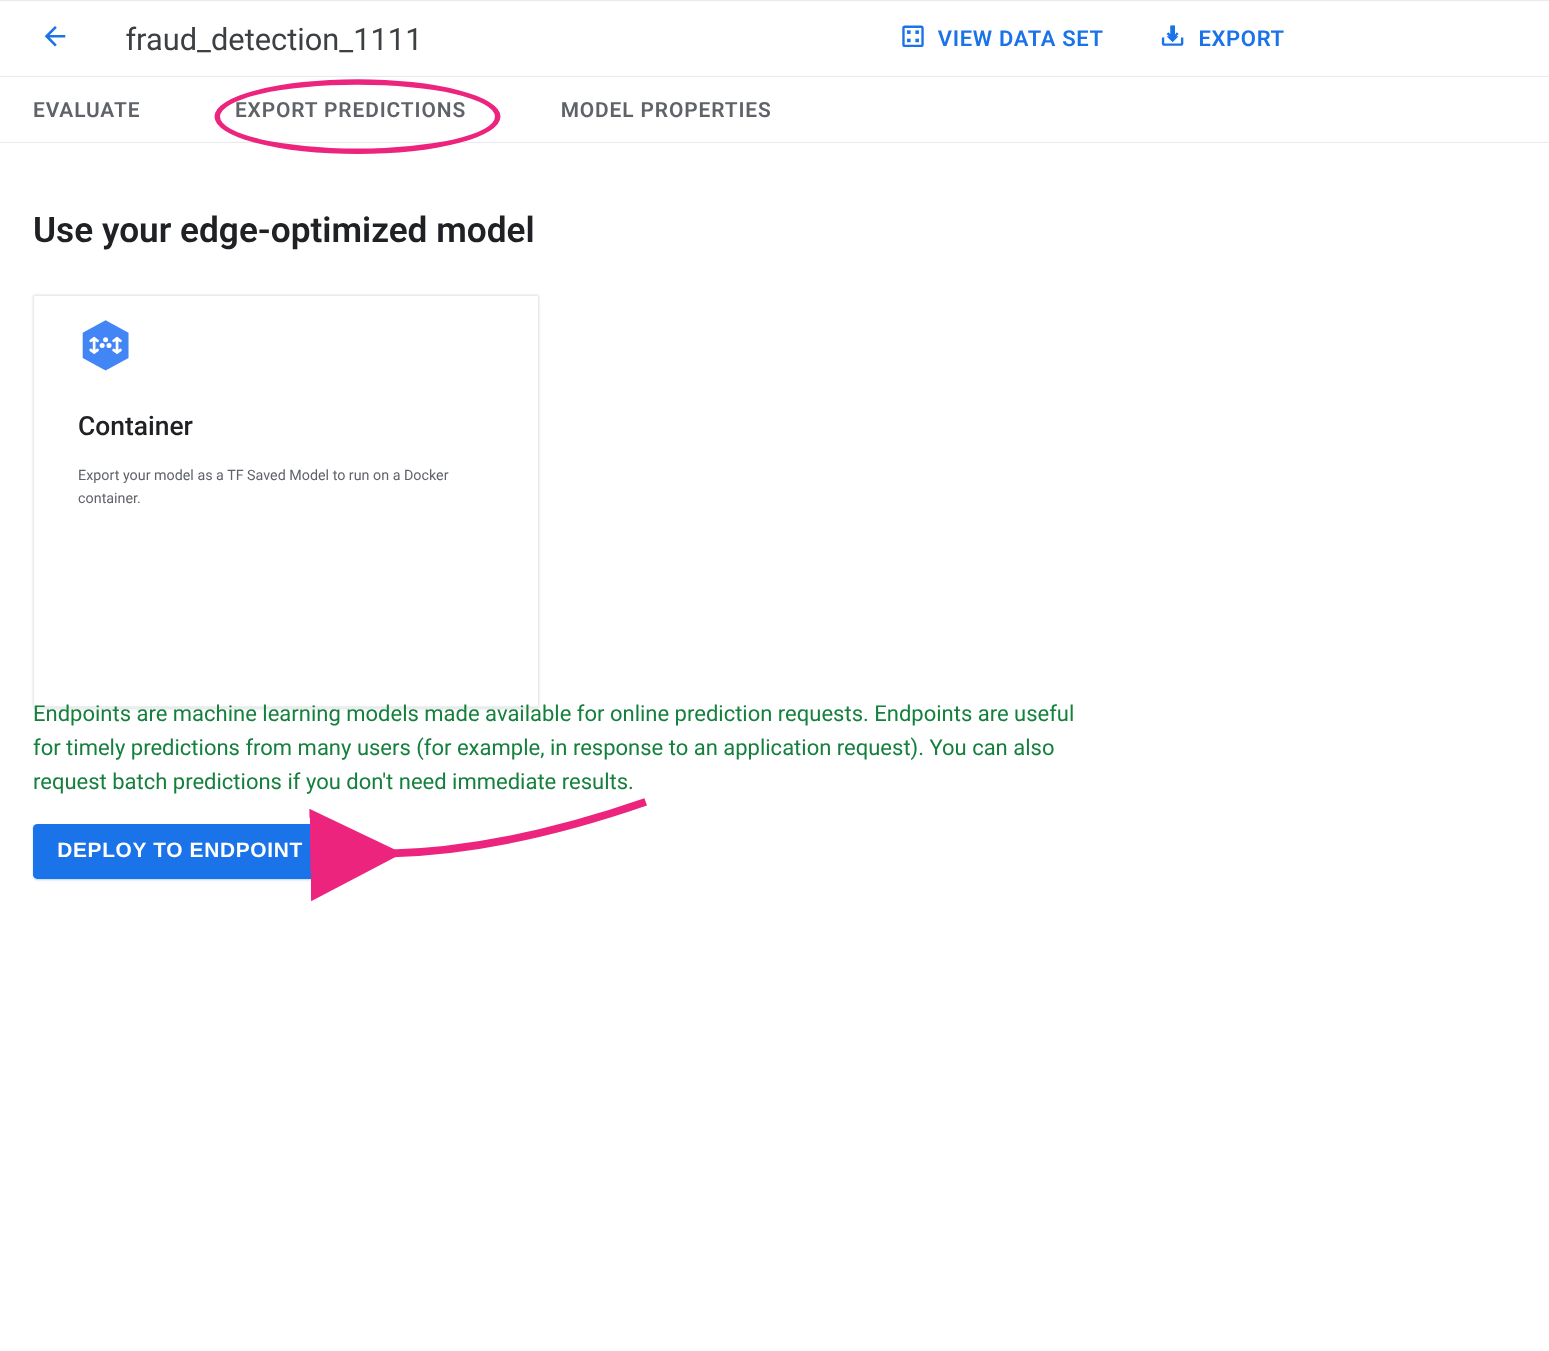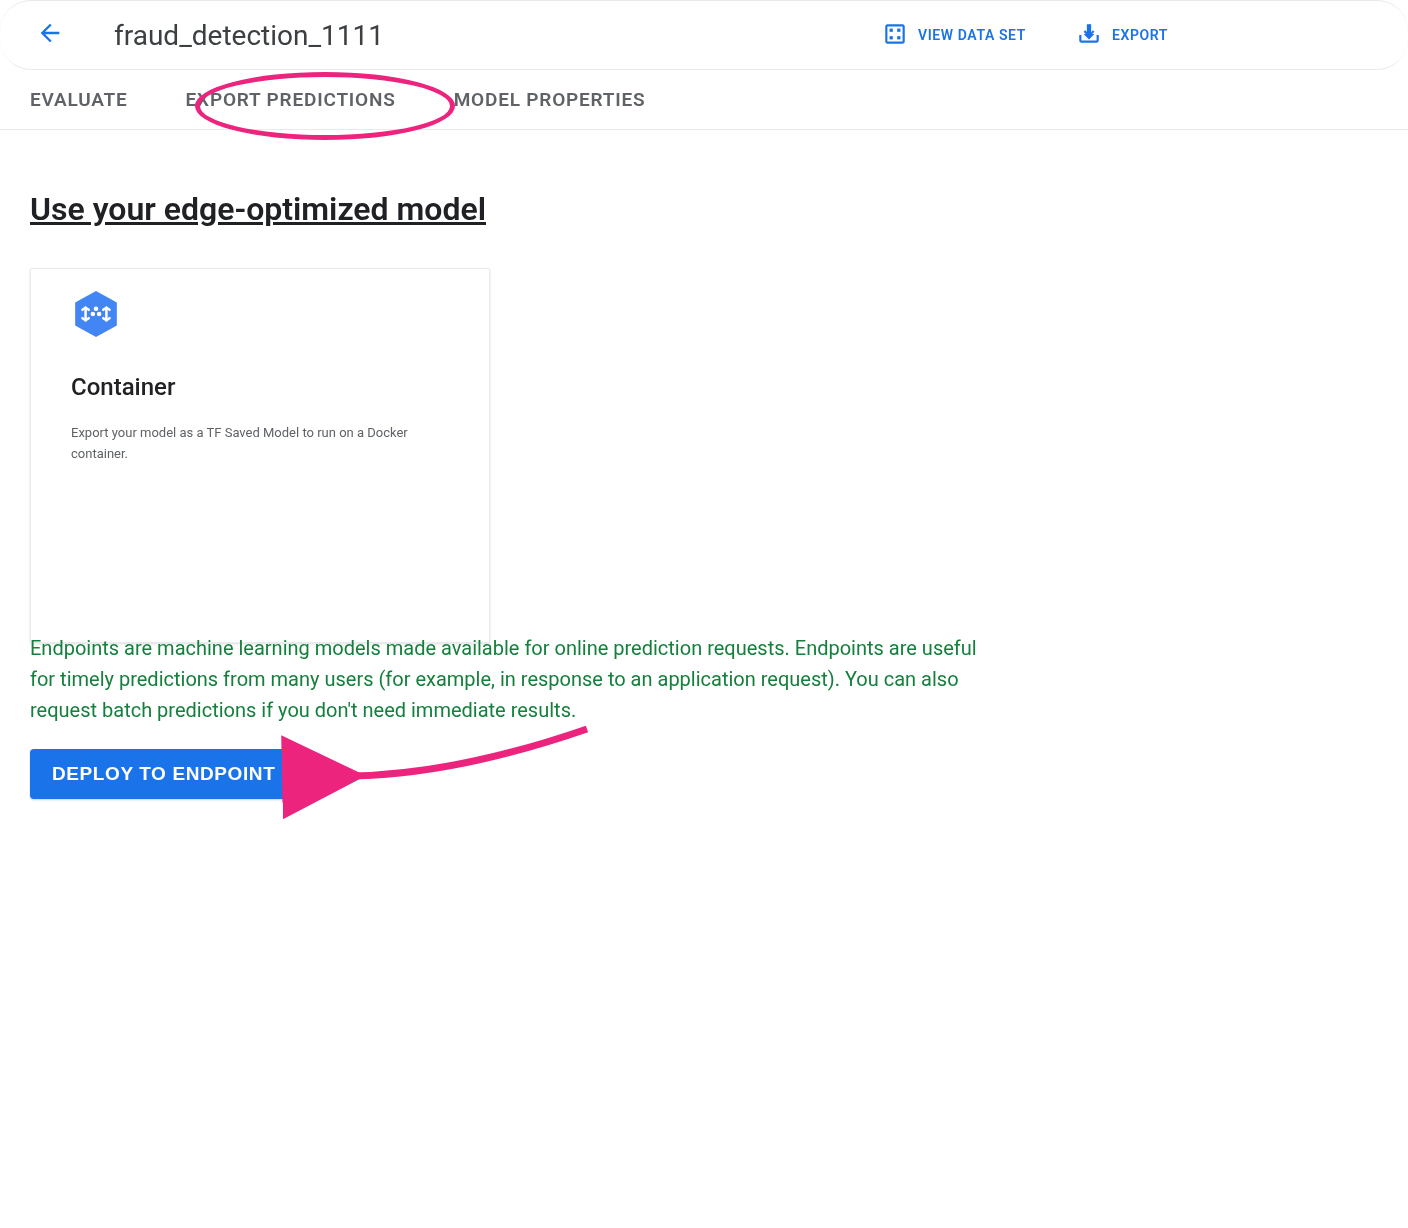--- a/index.html
+++ b/index.html
@@ -9,21 +9,20 @@
     color: #202124;
     width: 1408px;
   }
   .header {
     display: flex;
     align-items: center;
     height: 70px;
     border-top: 1px solid #e8eaed;
     border-bottom: 1px solid #e8eaed;
     padding: 0 20px 0 30px;
-    border-radius: 31px;
   }
   .back-btn {
     width: 40px; height: 40px;
     display: flex; align-items: center; justify-content: center;
     color: #1a73e8;
     cursor: pointer;
     border-radius: 50%;
   }
   .back-btn svg { width: 28px; height: 28px; fill: #1a73e8; }
   .title {
@@ -38,28 +37,28 @@
     display: flex;
     gap: 50px;
     margin-right: 220px;
   }
   .header-action {
     display: flex;
     align-items: center;
     gap: 10px;
     color: #1a73e8;
     font-weight: 600;
-    font-size: 14px;
+    font-size: 20px;
     letter-spacing: 0.6px;
     cursor: pointer;
   }
   .header-action svg { width: 26px; height: 26px; fill: #1a73e8; }
   .tabs {
     display: flex;
-    gap: 58px;
+    gap: 86px;
     padding: 0 30px;
     border-bottom: 1px solid #e8eaed;
     height: 60px;
     align-items: center;
     position: relative;
   }
   .tab {
     font-size: 19px;
     font-weight: 600;
     letter-spacing: 0.8px;
@@ -84,21 +83,20 @@
     border-radius: 50%;
     pointer-events: none;
   }
   .content { padding: 60px 30px 60px 30px; }
   .h2 {
     font-size: 32px;
     font-weight: 600;
     color: #202124;
     margin-bottom: 40px;
     margin-top: 40px;
-    text-decoration: underline;
   }
   .h2.first { margin-top: 0; }
   .card {
     width: 460px;
     min-height: 375px;
     border: 1px solid #e8eaed;
     box-shadow: 0 1px 3px rgba(60,64,67,.12), 0 1px 2px rgba(60,64,67,.04);
     padding: 20px 40px;
     border-radius: 2px;
   }

